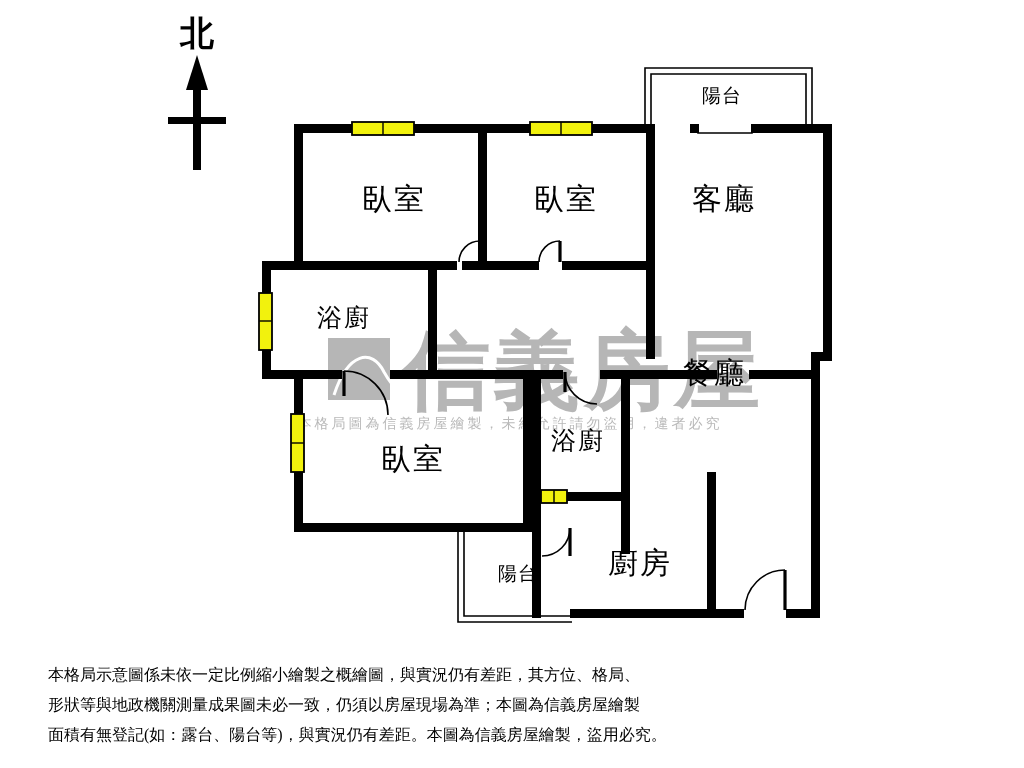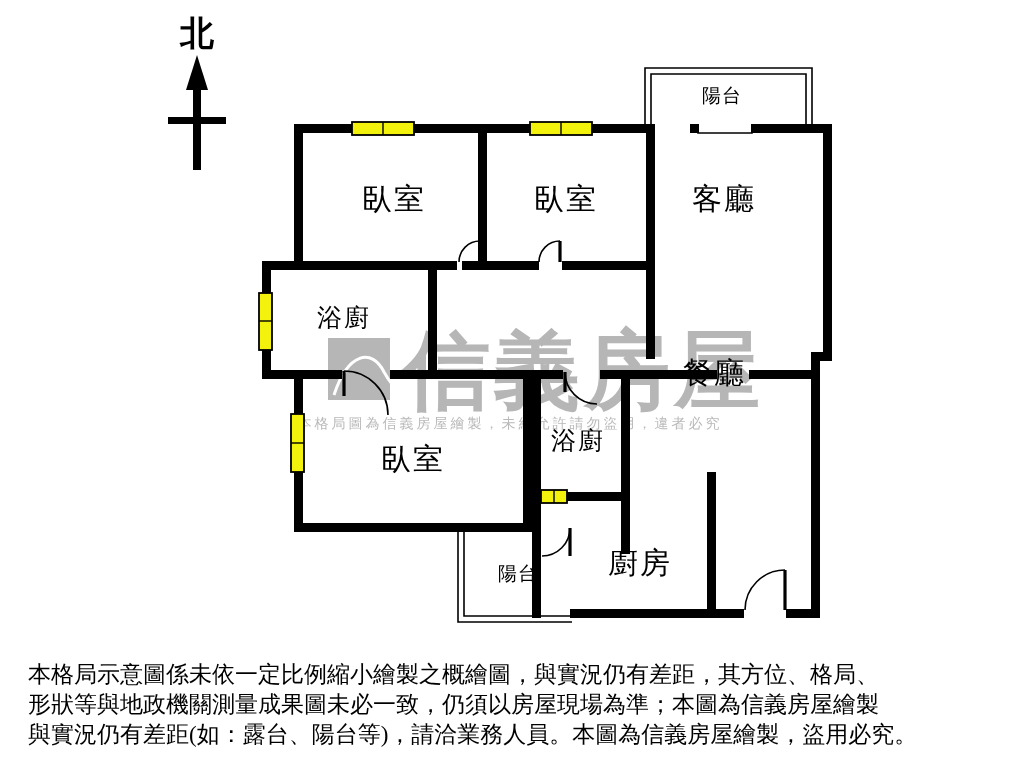--- a/index.html
+++ b/index.html
@@ -59,25 +59,25 @@
   }
   .wm-small {
     font-family: "Liberation Sans", "DejaVu Sans", sans-serif;
     fill: #b9b9b9;
     font-size: 14px;
     letter-spacing: 3px;
     text-anchor: middle;
   }
   #disclaimer {
     position: absolute;
-    left: 28px;
+    left: 48px;
     top: 660px;
     width: 940px;
     font-family: "Liberation Serif", "DejaVu Serif", serif;
-    font-size: 23px;
+    font-size: 16px;
     line-height: 30px;
     color: #000000;
     letter-spacing: 0px;
     white-space: nowrap;
   }
   #disclaimer div { white-space: nowrap; }
 </style>
 </head>
 <body>
 
@@ -225,14 +225,14 @@
       <text class="room-label lbl-sm" x="518" y="576">陽台</text>
     </g>
 
   </svg>
 
 </div>
 
 <div id="disclaimer">
   <div>本格局示意圖係未依一定比例縮小繪製之概繪圖，與實況仍有差距，其方位、格局、</div>
   <div>形狀等與地政機關測量成果圖未必一致，仍須以房屋現場為準；本圖為信義房屋繪製</div>
-  <div>與實況仍有差距(如：露台、陽台等)，請洽業務人員。本圖為信義房屋繪製，盜用必究。</div>
+  <div>面積有無登記(如：露台、陽台等)，與實況仍有差距。本圖為信義房屋繪製，盜用必究。</div>
 </div>
 
 </body></html>

